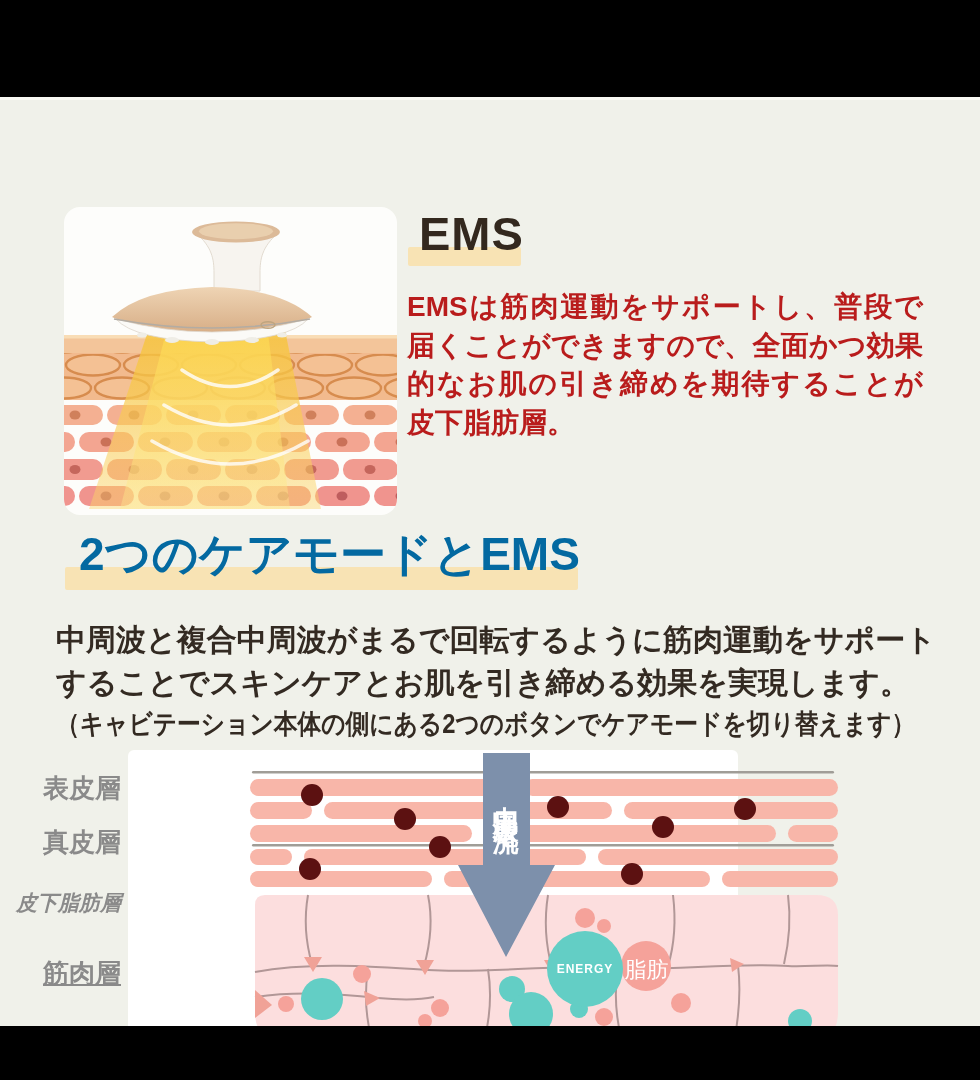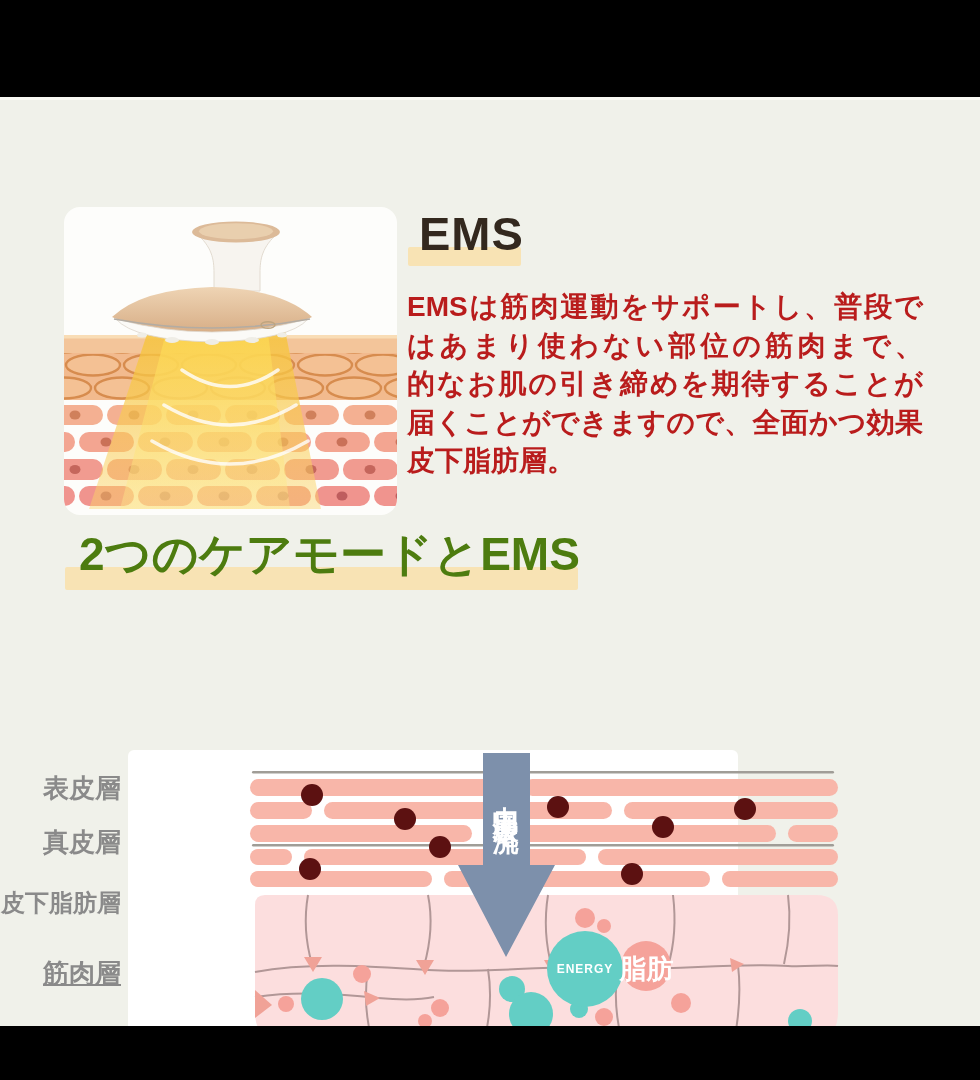--- a/index.html
+++ b/index.html
@@ -18,40 +18,40 @@
   .ems-hl{position:absolute;left:408px;top:150px;width:113px;height:19px;background:#f8e3b4;border-radius:2px;}
   .ems-title{position:absolute;left:419px;top:112px;font-size:47px;font-weight:700;color:#33281e;letter-spacing:1px;line-height:50px;}
 
   .ems-body{position:absolute;left:407px;top:191px;width:516px;color:#b91c1c;}
   .ems-body .ln{width:516px;font-size:28px;font-weight:600;line-height:38.5px;
       text-align:justify;text-align-last:justify;white-space:nowrap;}
   .ems-body .ln.last{text-align-last:left;}
 
   
   .care-hl{position:absolute;left:65px;top:470px;width:513px;height:23px;background:#f8e3b4;border-radius:2px;}
-  .care-title{position:absolute;left:79px;top:432px;font-size:46px;font-weight:700;color:#4d7c0f;line-height:50px;}
+  .care-title{position:absolute;left:79px;top:432px;font-size:46px;font-weight:700;color:#0369a1;line-height:50px;}
 
   .care-body{position:absolute;left:56px;top:521px;width:890px;color:#332a22;}
   .care-body .ln{font-size:30px;font-weight:600;line-height:43px;white-space:nowrap;}
   .care-note{font-size:27px;font-weight:600;line-height:36px;white-space:nowrap;
       transform:scaleX(.88);transform-origin:left center;margin-top:2px;}
 
   
   .panel{position:absolute;left:128px;top:653px;width:610px;height:305px;background:#ffffff;border-radius:6px;}
   .panel svg{position:absolute;left:0;top:0;}
   .layer-label{position:absolute;right:617px;white-space:nowrap;color:#8a8a8a;
       font-size:26px;font-weight:600;line-height:30px;}
-  .ll-0{top:23px;} .ll-1{top:77px;text-align:center;} .ll-2{top:138px;font-size:24px;line-height:30px;} .ll-3{top:208px;text-decoration:underline;}
+  .ll-0{top:23px;} .ll-1{top:77px;text-align:center;} .ll-2{top:138px;font-size:21px;line-height:30px;font-style:italic;} .ll-3{top:208px;text-decoration:underline;}
   .arrow-label{position:absolute;left:364px;top:36px;width:32px;height:170px;
       writing-mode:vertical-rl;text-orientation:upright;color:#fff;font-size:26px;font-weight:700;
       letter-spacing:5px;text-align:left;}
   .energy-label{position:absolute;left:402px;top:209px;width:110px;text-align:center;
       color:#fff;font-size:12px;font-weight:700;letter-spacing:1px;line-height:21px;}
   .fat-label{position:absolute;left:473px;top:205px;width:91px;text-align:center;
-      color:#fff;font-size:27px;font-weight:700;line-height:29px;}
+      color:#fff;font-size:22px;font-weight:400;line-height:29px;}
 </style>
 </head>
 <body>
 
 <div class="stage">
   <div class="letterbox lb-top"></div>
 
   <div class="content">
 
     <svg class="device-card" width="333" height="308" viewBox="0 0 333 308">
@@ -137,28 +137,32 @@
             <ellipse cx="218" cy="128" rx="5" ry="2.5"></ellipse>
           </g>
         </g>
       </g>
     </svg>
 
     <div class="ems-hl"></div>
     <div class="ems-title">EMS</div>
     <div class="ems-body">
       <div class="ln">EMSは筋肉運動をサポートし、普段で</div>
-      <div class="ln">はあまり使わない部位の筋肉まで、</div>
+      <div class="ln">届くことができますので、全面かつ効果</div>
       <div class="ln">的なお肌の引き締めを期待することが</div>
-      <div class="ln">届くことができますので、全面かつ効果</div>
       <div class="ln last">皮下脂肪層。</div>
     </div>
 
     <div class="care-hl"></div>
     <div class="care-title">2つのケアモードとEMS</div>
+    <div class="care-body">
+      <div class="ln">中周波と複合中周波がまるで回転するように筋肉運動をサポート</div>
+      <div class="ln">することでスキンケアとお肌を引き締める効果を実現します。</div>
+      <div class="care-note">（キャビテーション本体の側にある2つのボタンでケアモードを切り替えます）</div>
+    </div>
 
     <div class="panel">
       <svg width="735" height="305" viewBox="0 0 735 305">
 
         <g>
           <rect x="124" y="21" width="582" height="2.6" rx="1.3" fill="#a09d97"></rect>
           <rect x="124" y="94" width="582" height="2.6" rx="1.3" fill="#a09d97"></rect>
           <g fill="#f8b6a9">
             <rect x="122" y="29" width="262" height="17" rx="8.5"></rect>
               <rect x="396" y="29" width="314" height="17" rx="8.5"></rect>

